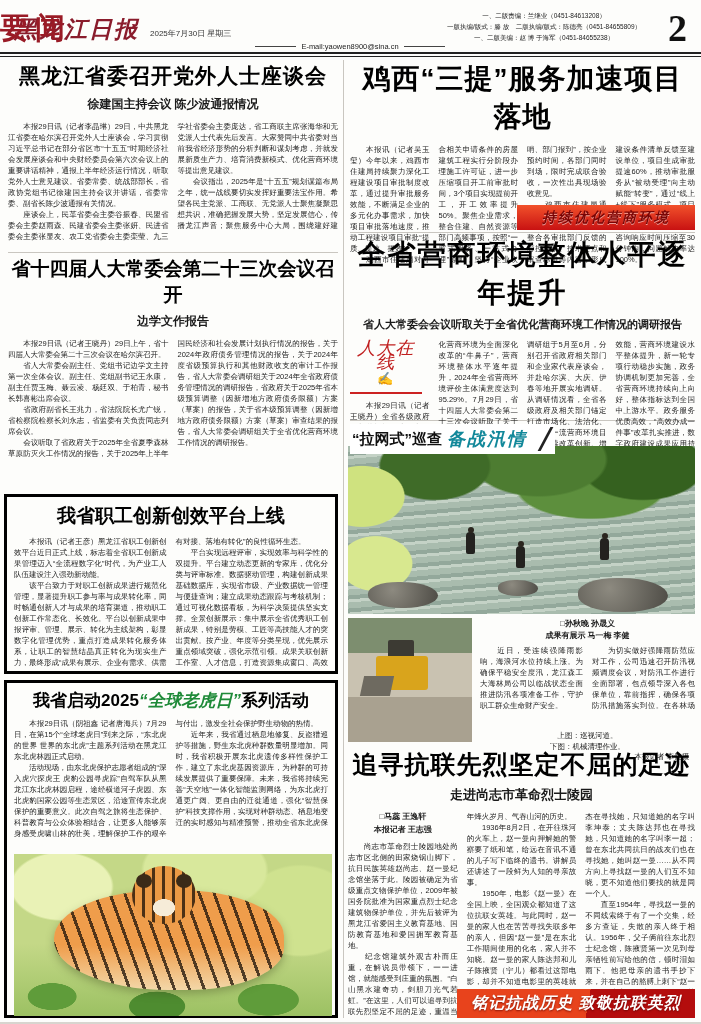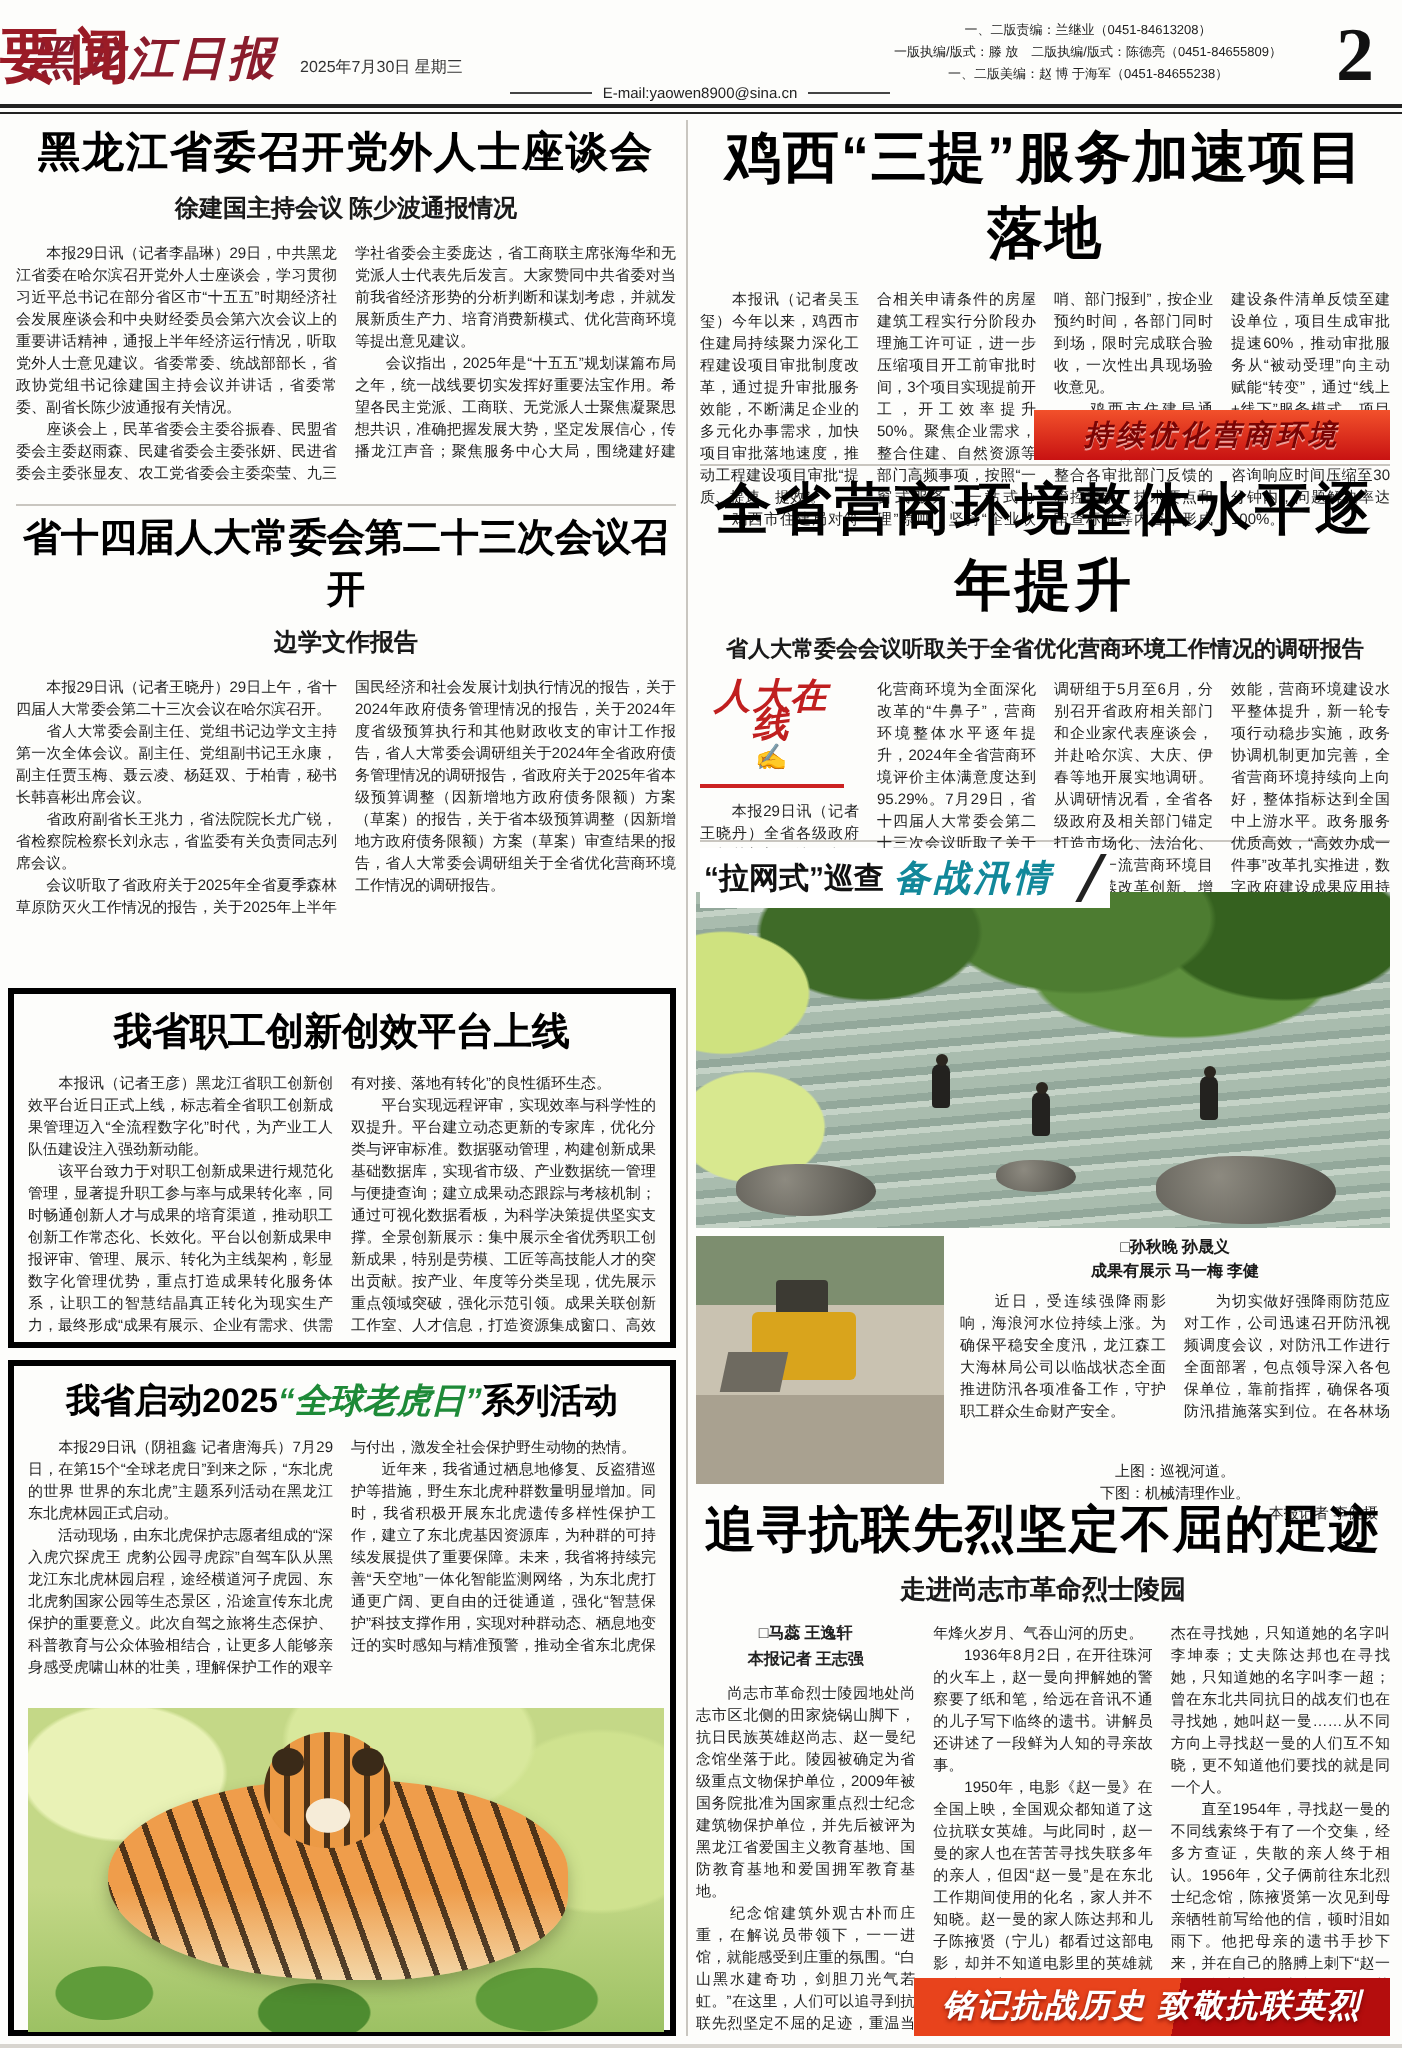--- a/index.html
+++ b/index.html
@@ -48,21 +48,21 @@
     background:linear-gradient(180deg,#f2512b,#c81212); font-weight:bold; font-style:italic; }
   .banner-biz { right:0; bottom:0; width:178px; height:25px; font-size:14px; letter-spacing:2px;
     color:#7a0404; text-shadow:0 1px 0 rgba(255,255,255,.55); }
   
   .bizenv { left:350px; top:236px; width:345px; height:182px; }
   .bizenv .h-main { font-family:Liberation Mono, monospace; font-size:28px; letter-spacing:2px;text-align:center; }
   .bizenv .h-sub { font-family:"Liberation Sans",sans-serif; font-size:11px; margin:5px 0 7px; }
   .bizenv .body-txt { height:128px; }
   .rdzx { display:block; width:90%; margin:0 0 6px; padding:4px 2px 8px; text-align:center;
     border-bottom:2px solid #c22; }
-  .rdzx .t { font-size:18px; font-weight:bold; font-style:italic; color:#c01f1f; letter-spacing:1px; }
+  .rdzx .t { font-size:18px; font-weight:normal; font-style:italic; color:#c01f1f; letter-spacing:1px; }
   .rdzx .hand { display:block; font-size:13px; color:#b32; margin-top:2px; }
   
   .feature { left:348px; top:424px; width:347px; height:318px; }
   .feat-title { position:absolute; left:2px; top:0; z-index:3; background:#fff; padding:3px 8px 3px 2px;
     display:flex; align-items:center; }
   .feat-title .black { font-weight:bold; font-size:15px; color:#111; }
   .feat-title .teal { font-weight:bold; font-style:italic; font-size:18px; color:#12889a; letter-spacing:2px; margin-left:5px; }
   .feat-title .slash { width:10px; height:24px; border-right:3px solid #222; transform:skewX(-28deg); margin-left:10px; }
   .photo-river { position:absolute; left:0; top:22px; width:347px; height:168px; overflow:hidden;
     background:

